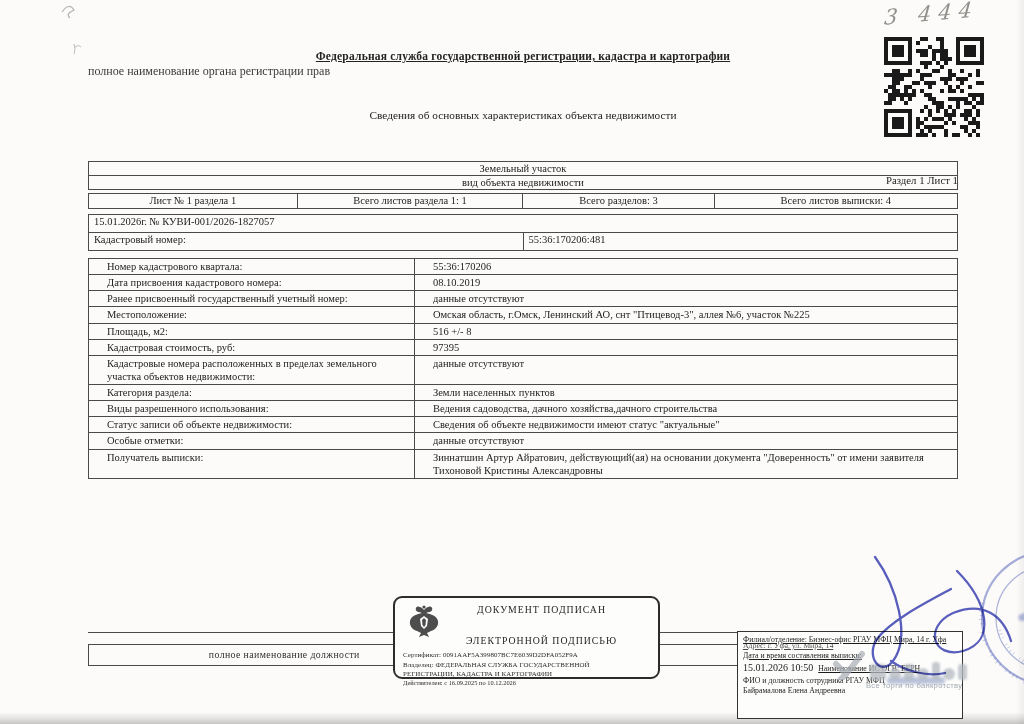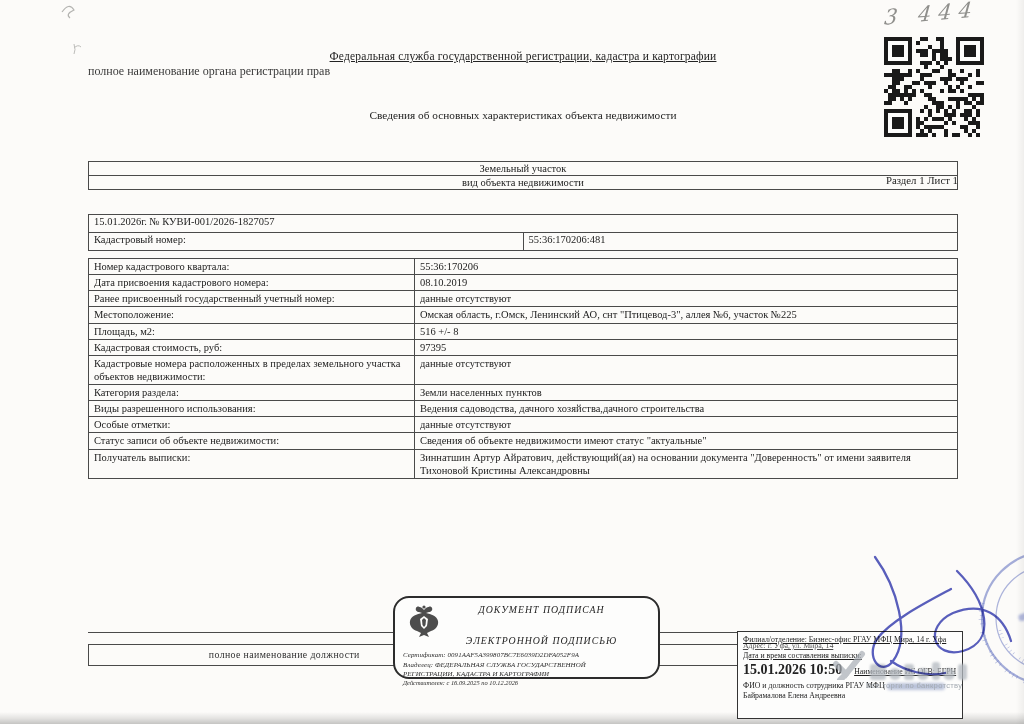--- a/index.html
+++ b/index.html
@@ -12,55 +12,55 @@
     color:#232323;
   }
   .scan-edge-bottom { position:absolute; left:0; right:0; bottom:0; height:12px;
     background:linear-gradient(180deg, rgba(0,0,0,0) 0%, rgba(0,0,0,0.10) 55%, rgba(0,0,0,0.22) 100%); }
   .scan-edge-right { position:absolute; top:0; bottom:0; right:0; width:8px;
     background:linear-gradient(90deg, rgba(0,0,0,0) 0%, rgba(0,0,0,0.05) 100%); }
 
   .abs { position:absolute; }
   .content-x { left:88px; width:870px; }
 
-  .title { top:50px; text-align:center; font-size:11.5px; font-weight:normal; text-decoration:underline; letter-spacing:.2px; }
+  .title { top:50px; text-align:center; font-size:11.5px; font-weight:bold; text-decoration:underline; letter-spacing:.2px; }
   .title-caption { top:64px; text-align:left; font-size:12px; color:#3a3a3a; }
   .doc-title { top:82px; text-align:center; font-size:11.3px; }
   .subtitle { top:109px; text-align:center; font-size:11.3px; }
   .request-line { top:127px; text-align:left; font-size:11px; }
   .section-label { top:146px; text-align:right; font-size:10.8px;margin-top:28px; }
 
   table { border-collapse:collapse; width:870px; table-layout:fixed; }
-  td { border:1px solid #4a4a4a; font-size:10.5px; padding:1px 5px; line-height:1.25; vertical-align:top; }
+  td { border:1px solid #4a4a4a; font-size:10.5px; padding:1px 18px; line-height:1.25; vertical-align:top; }
   .tbl-a { top:161px; } .tbl-a td { text-align:center; padding:0 4px; height:14px; }
   .tbl-b { top:193px; } .tbl-b td { text-align:center; height:15px; padding:0 4px; }
   .tbl-c { top:214px; } .tbl-c td { height:18px; padding:0 5px; }
   .tbl-d { top:258px; }
   .col-label { width:37.5%; }
 
   
   .sig-topline { top:632px; left:88px; width:870px; height:0; border-top:1.2px solid #4a4a4a; }
   .sig-box { top:644px; left:88px; width:870px; height:22px; border:1.2px solid #4a4a4a; }
   .sig-box-label { position:absolute; left:0; top:4px; width:45%; text-align:center; font-size:9.8px; color:#2e2e2e; letter-spacing:.4px; }
 
   .esign { top:596px; left:393px; width:267px; height:83px; background:#fdfdfc;
-    border:2px solid #2c2c2c; border-radius:16px; z-index:3; padding:6px 8px 16px 8px;font-style:italic; }
+    border:2px solid #2c2c2c; border-radius:9px; z-index:3; padding:6px 8px 16px 8px; }
   .esign-head { text-align:center; padding-left:30px; }
   .esign-line1 { font-size:9.8px; letter-spacing:1px; color:#1f1f1f; }
   .esign-line2 { font-size:9.8px; letter-spacing:1px; margin-top:20px; color:#1f1f1f; }
   .esign-small { font-size:6.9px; margin-top:2.5px; color:#2a2a2a; letter-spacing:.1px; }
   .esign-small.first { margin-top:5px; }
   .esign-valid { font-size:6.4px; margin-top:2px; color:#2a2a2a; }
   .eagle { position:absolute; left:12px; top:6px; width:34px; height:38px; }
 
   .office-box { top:631px; left:737px; width:226px; height:88px; background:#fdfdfc;
     border:1.3px solid #333; z-index:4; padding:3px 5px; font-size:7.8px; line-height:1.32; }
   .office-box .b { font-weight:normal; text-decoration:underline; color:#1c1c1c; }
   .office-overlap { margin-top:-4.5px; opacity:.8; transform:skewX(-2deg); }
-  .office-dt { font-size:14px; font-weight:bold; text-decoration:none; display:inline-block; color:#222; }
+  .office-dt { font-size:10px; font-weight:normal; text-decoration:none; display:inline-block; color:#222; }
   .office-name { margin-top:1px; }
   .blur-bit { display:inline-block; width:58px; height:7px; border-radius:3px;
     background:#6a7db1; opacity:.45; filter:blur(1.5px); vertical-align:middle; }
 
   .qr { top:37px; left:884px; width:102px; height:102px; }
 
   .pencil-note { top:0px; left:884px; width:130px; font-family:"DejaVu Serif",serif; font-style:italic;
     font-size:21px; letter-spacing:7px; color:#8f8f8c; transform:rotate(-5deg) skewX(-10deg); z-index:1; }
 
   .bluestamp { top:540px; left:880px; width:200px; height:170px; z-index:6; mix-blend-mode:multiply; opacity:.85; }
@@ -300,20 +300,30 @@
     <tbody>
         <tr>
           <td>Земельный участок</td>
         </tr>
     <tr>
           <td>вид объекта недвижимости</td>
         </tr>
   </tbody>
     </table>
 
+  <table class="abs content-x tbl-b">
+    <tbody>
+        <tr>
+      <td style="width:24%">Лист № 1 раздела 1</td>
+      <td style="width:26%">Всего листов раздела 1: 1</td>
+      <td style="width:22%">Всего разделов: 3</td>
+      <td style="width:28%">Всего листов выписки: 4</td>
+    </tr>
+  </tbody>
+    </table>
 
   <table class="abs content-x tbl-c">
     <tbody>
         <tr>
           <td colspan="2">15.01.2026г. № КУВИ-001/2026-1827057</td>
         </tr>
     <tr>
       <td class="col-label">Кадастровый номер:</td>
       <td>55:36:170206:481</td>
     </tr>
@@ -352,26 +362,26 @@
         </tr>
     <tr>
           <td class="col-label">Категория раздела:</td>
           <td>Земли населенных пунктов</td>
         </tr>
     <tr>
           <td class="col-label">Виды разрешенного использования:</td>
           <td>Ведения садоводства, дачного хозяйства,дачного строительства</td>
         </tr>
     <tr>
+          <td class="col-label">Статус записи об объекте недвижимости:</td>
+          <td>Сведения об объекте недвижимости имеют статус "актуальные"</td>
+        </tr>
+    <tr>
           <td class="col-label">Особые отметки:</td>
           <td>данные отсутствуют</td>
-        </tr>
-    <tr>
-          <td class="col-label">Статус записи об объекте недвижимости:</td>
-          <td>Сведения об объекте недвижимости имеют статус "актуальные"</td>
         </tr>
     <tr>
           <td class="col-label">Получатель выписки:</td>
           <td>Зиннатшин Артур Айратович, действующий(ая) на основании документа "Доверенность" от имени заявителя Тихоновой Кристины Александровны</td>
         </tr>
   </tbody>
     </table>
 
   <div class="abs sig-topline"></div>
   <div class="abs sig-box">
@@ -398,21 +408,21 @@
     <div class="esign-small">РЕГИСТРАЦИИ, КАДАСТРА И КАРТОГРАФИИ</div>
     <div class="esign-valid">Действителен: с 16.09.2025 по 10.12.2026</div>
   </div>
 
   <div class="abs office-box">
     <div class="b">Филиал/отделение: Бизнес-офис РГАУ МФЦ Мира, 14 г. Уфа</div>
     <div class="b office-overlap">Адрес: г. Уфа, ул. Мира, 14</div>
     <div class="b">Дата и время составления выписки:</div>
     <div>
       <span class="office-dt">15.01.2026 10:50</span>
-      <span class="b" style="margin-left:10px">Наименование ИС ОГВ: ЕГРН</span>
+      <span class="b" style="margin-left:3px">Наименование ИС ОГВ: ЕГРН</span>
     </div>
     <div class="office-name"><span class="b" style="text-decoration:none">ФИО и должность сотрудника РГАУ МФЦ</span> <span class="blur-bit"></span></div>
     <div>Байрамалова Елена Андреевна</div>
   </div>
 
   <div class="abs watermark">
     <div class="wm-row">
       <svg width="34" height="30" style="opacity:.7">
         <path d="M4 14 L14 24 L30 4" stroke="#a8aeb5" stroke-width="6" fill="none" stroke-linecap="round"></path>
         <path d="M14 24 L8 30" stroke="#a8aeb5" stroke-width="6" fill="none" stroke-linecap="round"></path>

